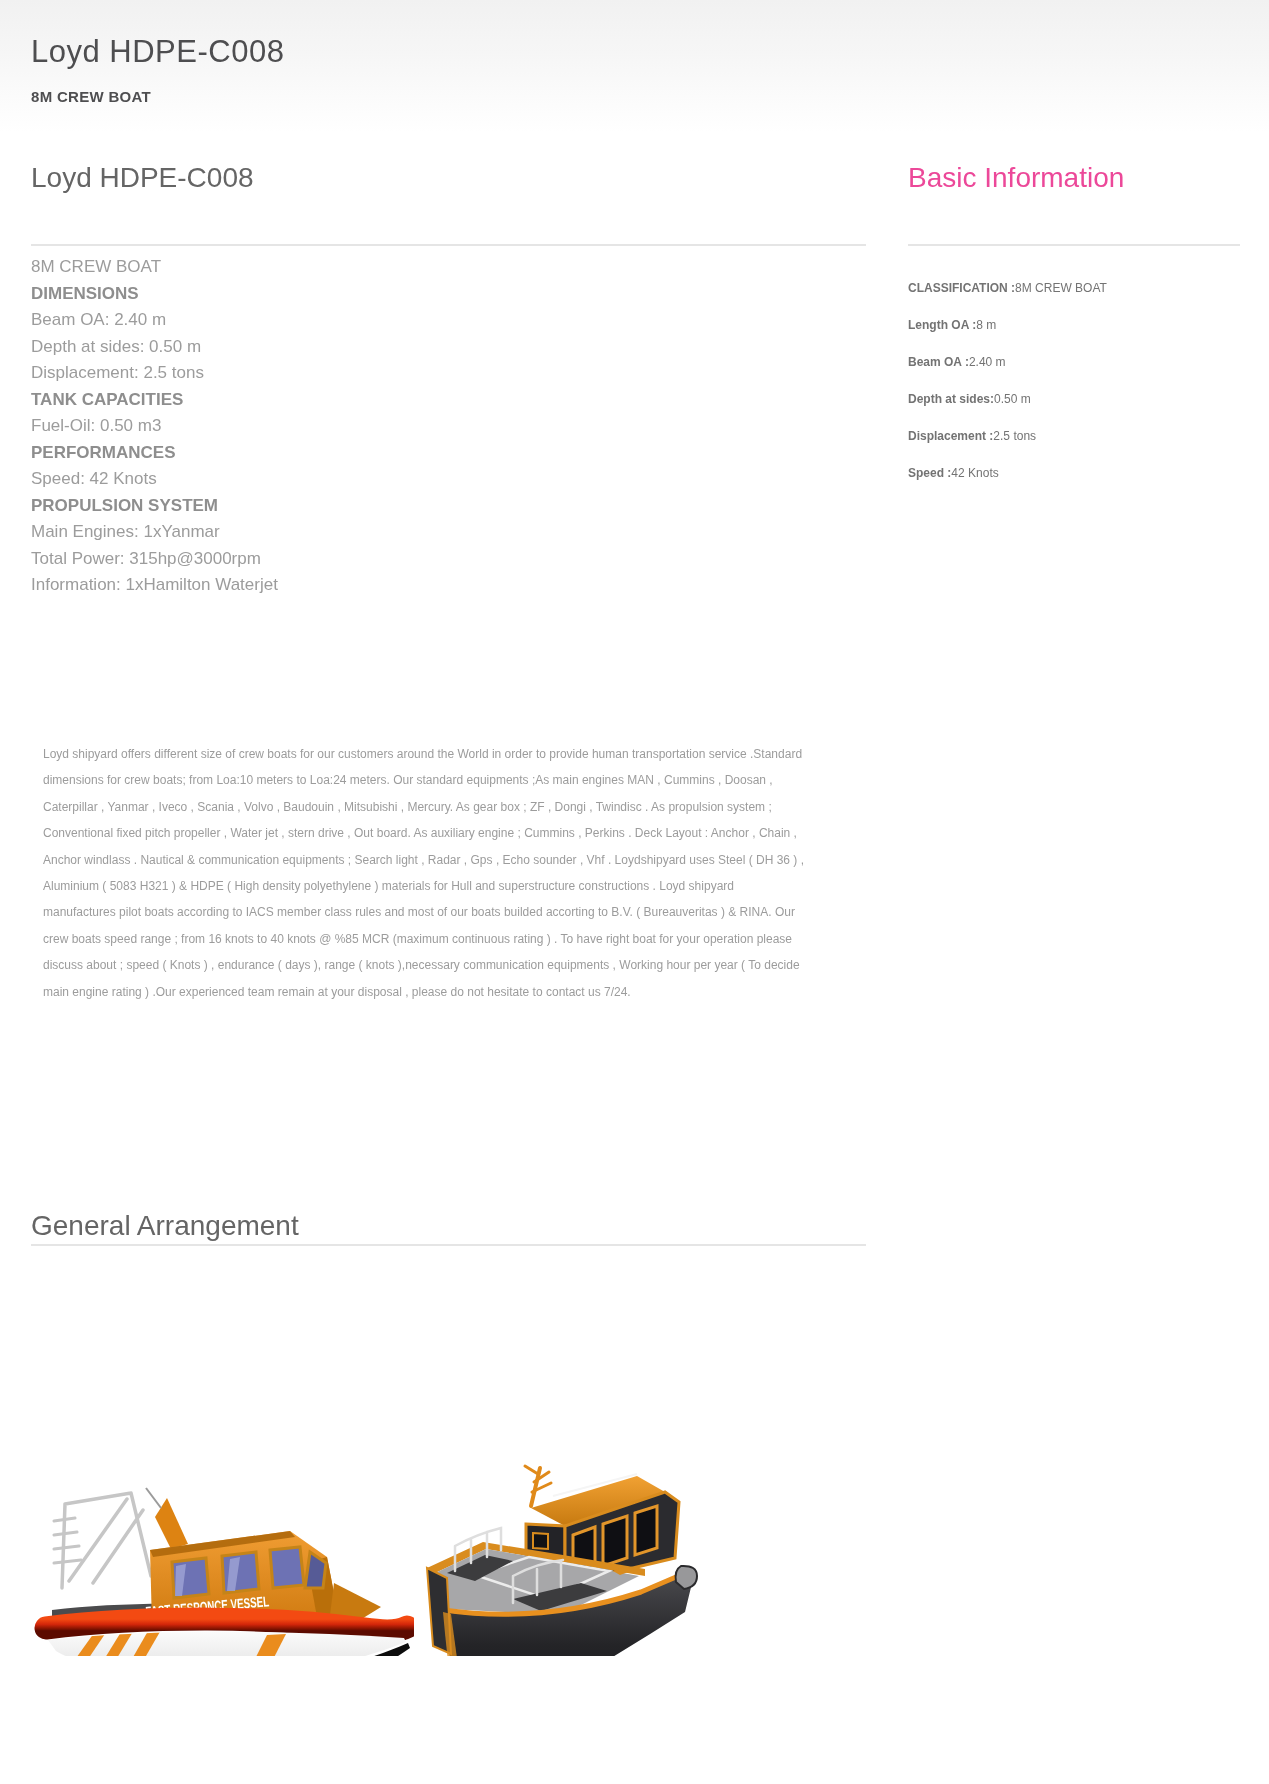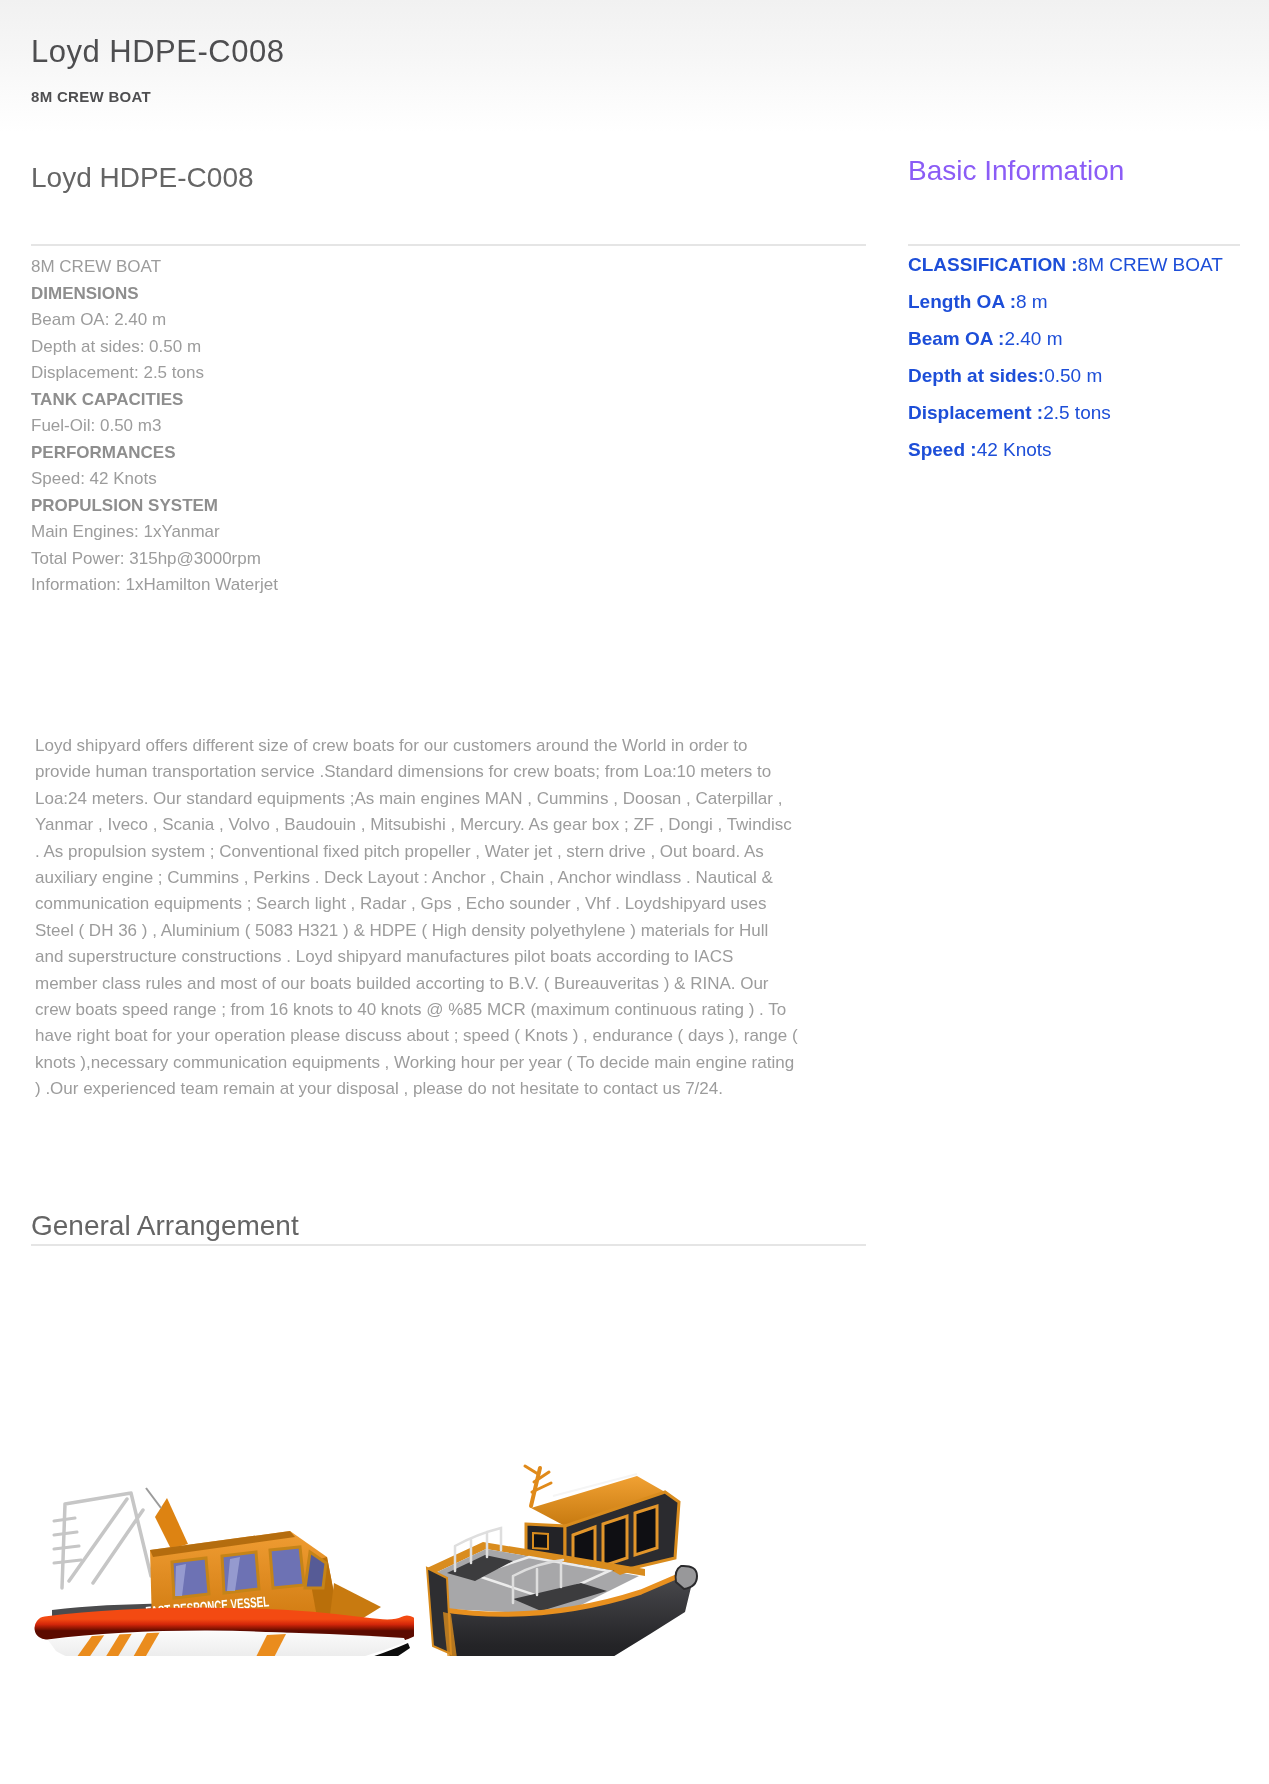--- a/index.html
+++ b/index.html
@@ -6,33 +6,33 @@
   .page{position:relative;width:1269px;height:1656px;overflow:hidden;background:#fff;
         font-family:"Liberation Sans",sans-serif;}
   .hero{position:absolute;left:0;top:0;width:1269px;height:132px;
         background:linear-gradient(180deg,#f1f1f1 0%,#f6f6f6 40%,#ffffff 100%);}
   .hero-title{position:absolute;left:31px;top:34px;font-size:31px;color:#4e4e50;
         font-weight:400;letter-spacing:.5px;white-space:nowrap;}
   .hero-sub{position:absolute;left:31px;top:88px;font-size:15px;font-weight:bold;
         color:#4e4e50;letter-spacing:.3px;white-space:nowrap;}
   .sec-title{position:absolute;font-size:28px;font-weight:400;color:#656565;white-space:nowrap;}
   .left-sec-title{left:31px;top:162px;}
-  .right-sec-title{left:908px;top:155px;color:#8b5cf6;}
+  .right-sec-title{left:908px;top:162px;color:#ec4899;}
   .ga-title{left:31px;top:1178px;margin-top:32px;}
   .rule{position:absolute;height:0;border-top:2px solid #e5e5e5;}
   .rule-left{left:31px;top:244px;width:835px;}
   .rule-right{left:908px;top:244px;width:332px;}
   .rule-ga{left:31px;top:1244px;width:835px;}
   .specs{position:absolute;left:31px;top:254px;width:770px;font-size:17px;
         line-height:26.5px;color:#9c9c9c;}
   .spec-h{font-weight:bold;color:#8e8e8e;}
-  .basic{position:absolute;left:908px;top:254px;width:350px;font-size:19px;color:#1d4ed8;}
+  .basic{position:absolute;left:908px;top:278px;width:350px;font-size:12px;color:#737373;}
   .basic-row{margin-bottom:16px;line-height:21px;}
   .basic-row b{font-weight:bold;}
-  .desc{position:absolute;left:31px;top:729px;width:763px;margin:4px;font-size:17px;
+  .desc{position:absolute;left:31px;top:729px;width:763px;margin:12px;font-size:12px;
         line-height:26.4px;color:#9c9c9c;}
   .boat1{position:absolute;left:34px;top:1486px;width:380px;height:230px;}
   .boat2{position:absolute;left:413px;top:1462px;width:285px;height:322px;}
 </style>
 </head>
 <body>
 
 <div class="page">
 
   <div class="hero">

